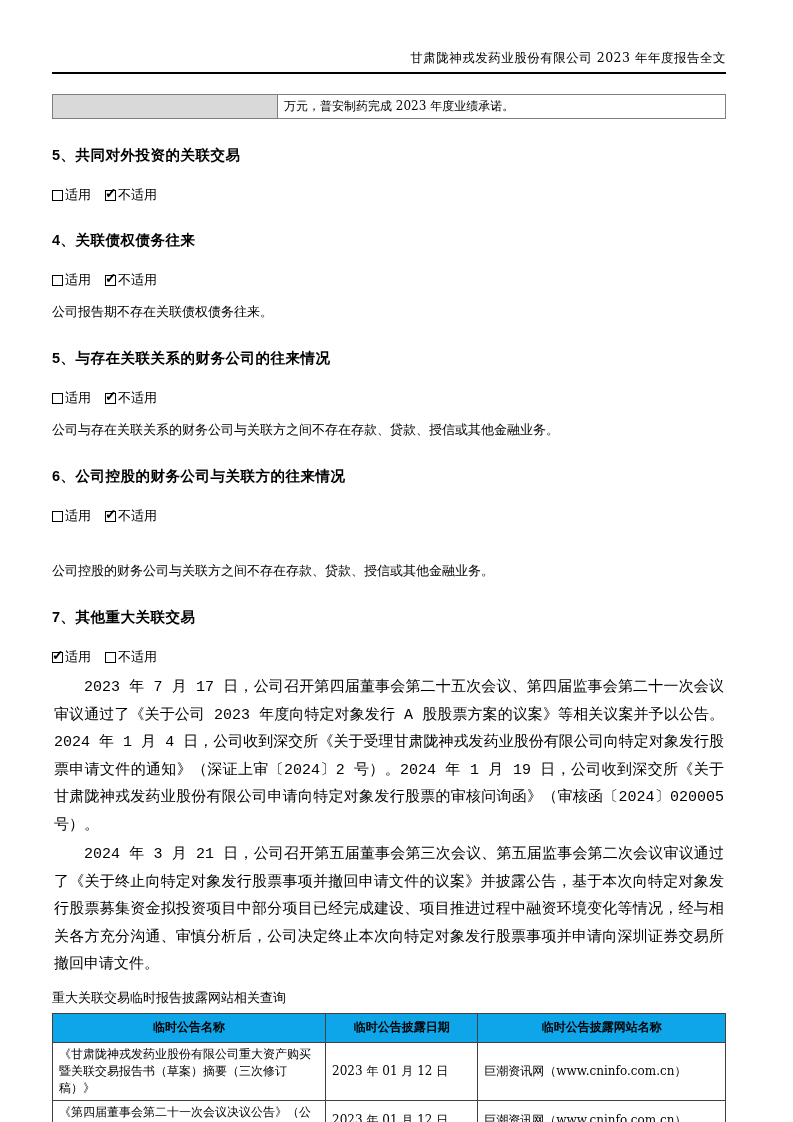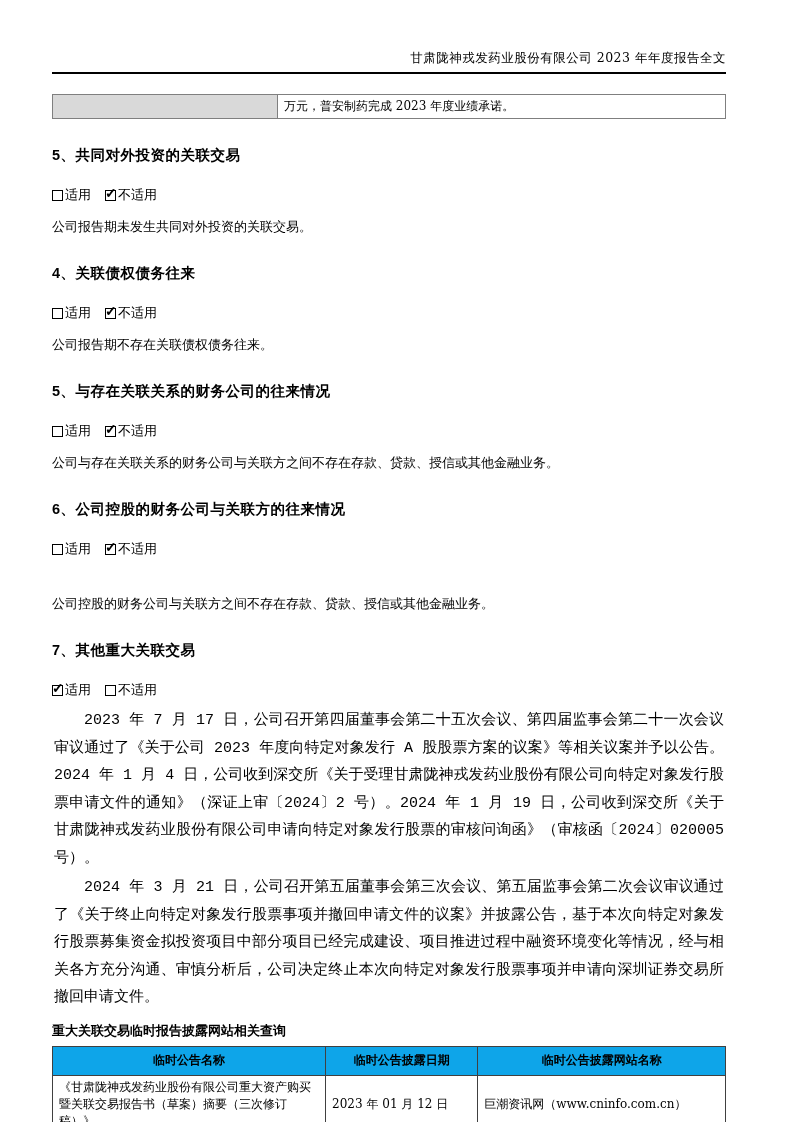--- a/index.html
+++ b/index.html
@@ -82,21 +82,20 @@
     line-height:27.5px;
     text-align:justify;
     text-indent:2em;
     font-family:Liberation Mono, monospace;
   }
   .para-block{margin-top:8px;}
   .table-caption{
     margin-top:8px;
     font-size:13px;
     line-height:22px;
-    font-weight:bold;
   }
   
   .disclosure{
     margin-top:4px;
     width:100%;
     border-collapse:collapse;
     table-layout:fixed;
     font-size:12px;
     line-height:17px;
   }
@@ -139,21 +138,20 @@
   <div class="apply-line">
     <span class="pair">
       <span class="checkbox"></span>
       <span>适用</span>
     </span>
     <span class="pair">
       <span class="checkbox checked"></span>
       <span>不适用</span>
     </span>
   </div>
-  <p class="sec-body">公司报告期未发生共同对外投资的关联交易。</p>
 
   <div class="sec-heading">4、关联债权债务往来</div>
   <div class="apply-line">
     <span class="pair">
       <span class="checkbox"></span>
       <span>适用</span>
     </span>
     <span class="pair">
       <span class="checkbox checked"></span>
       <span>不适用</span>

